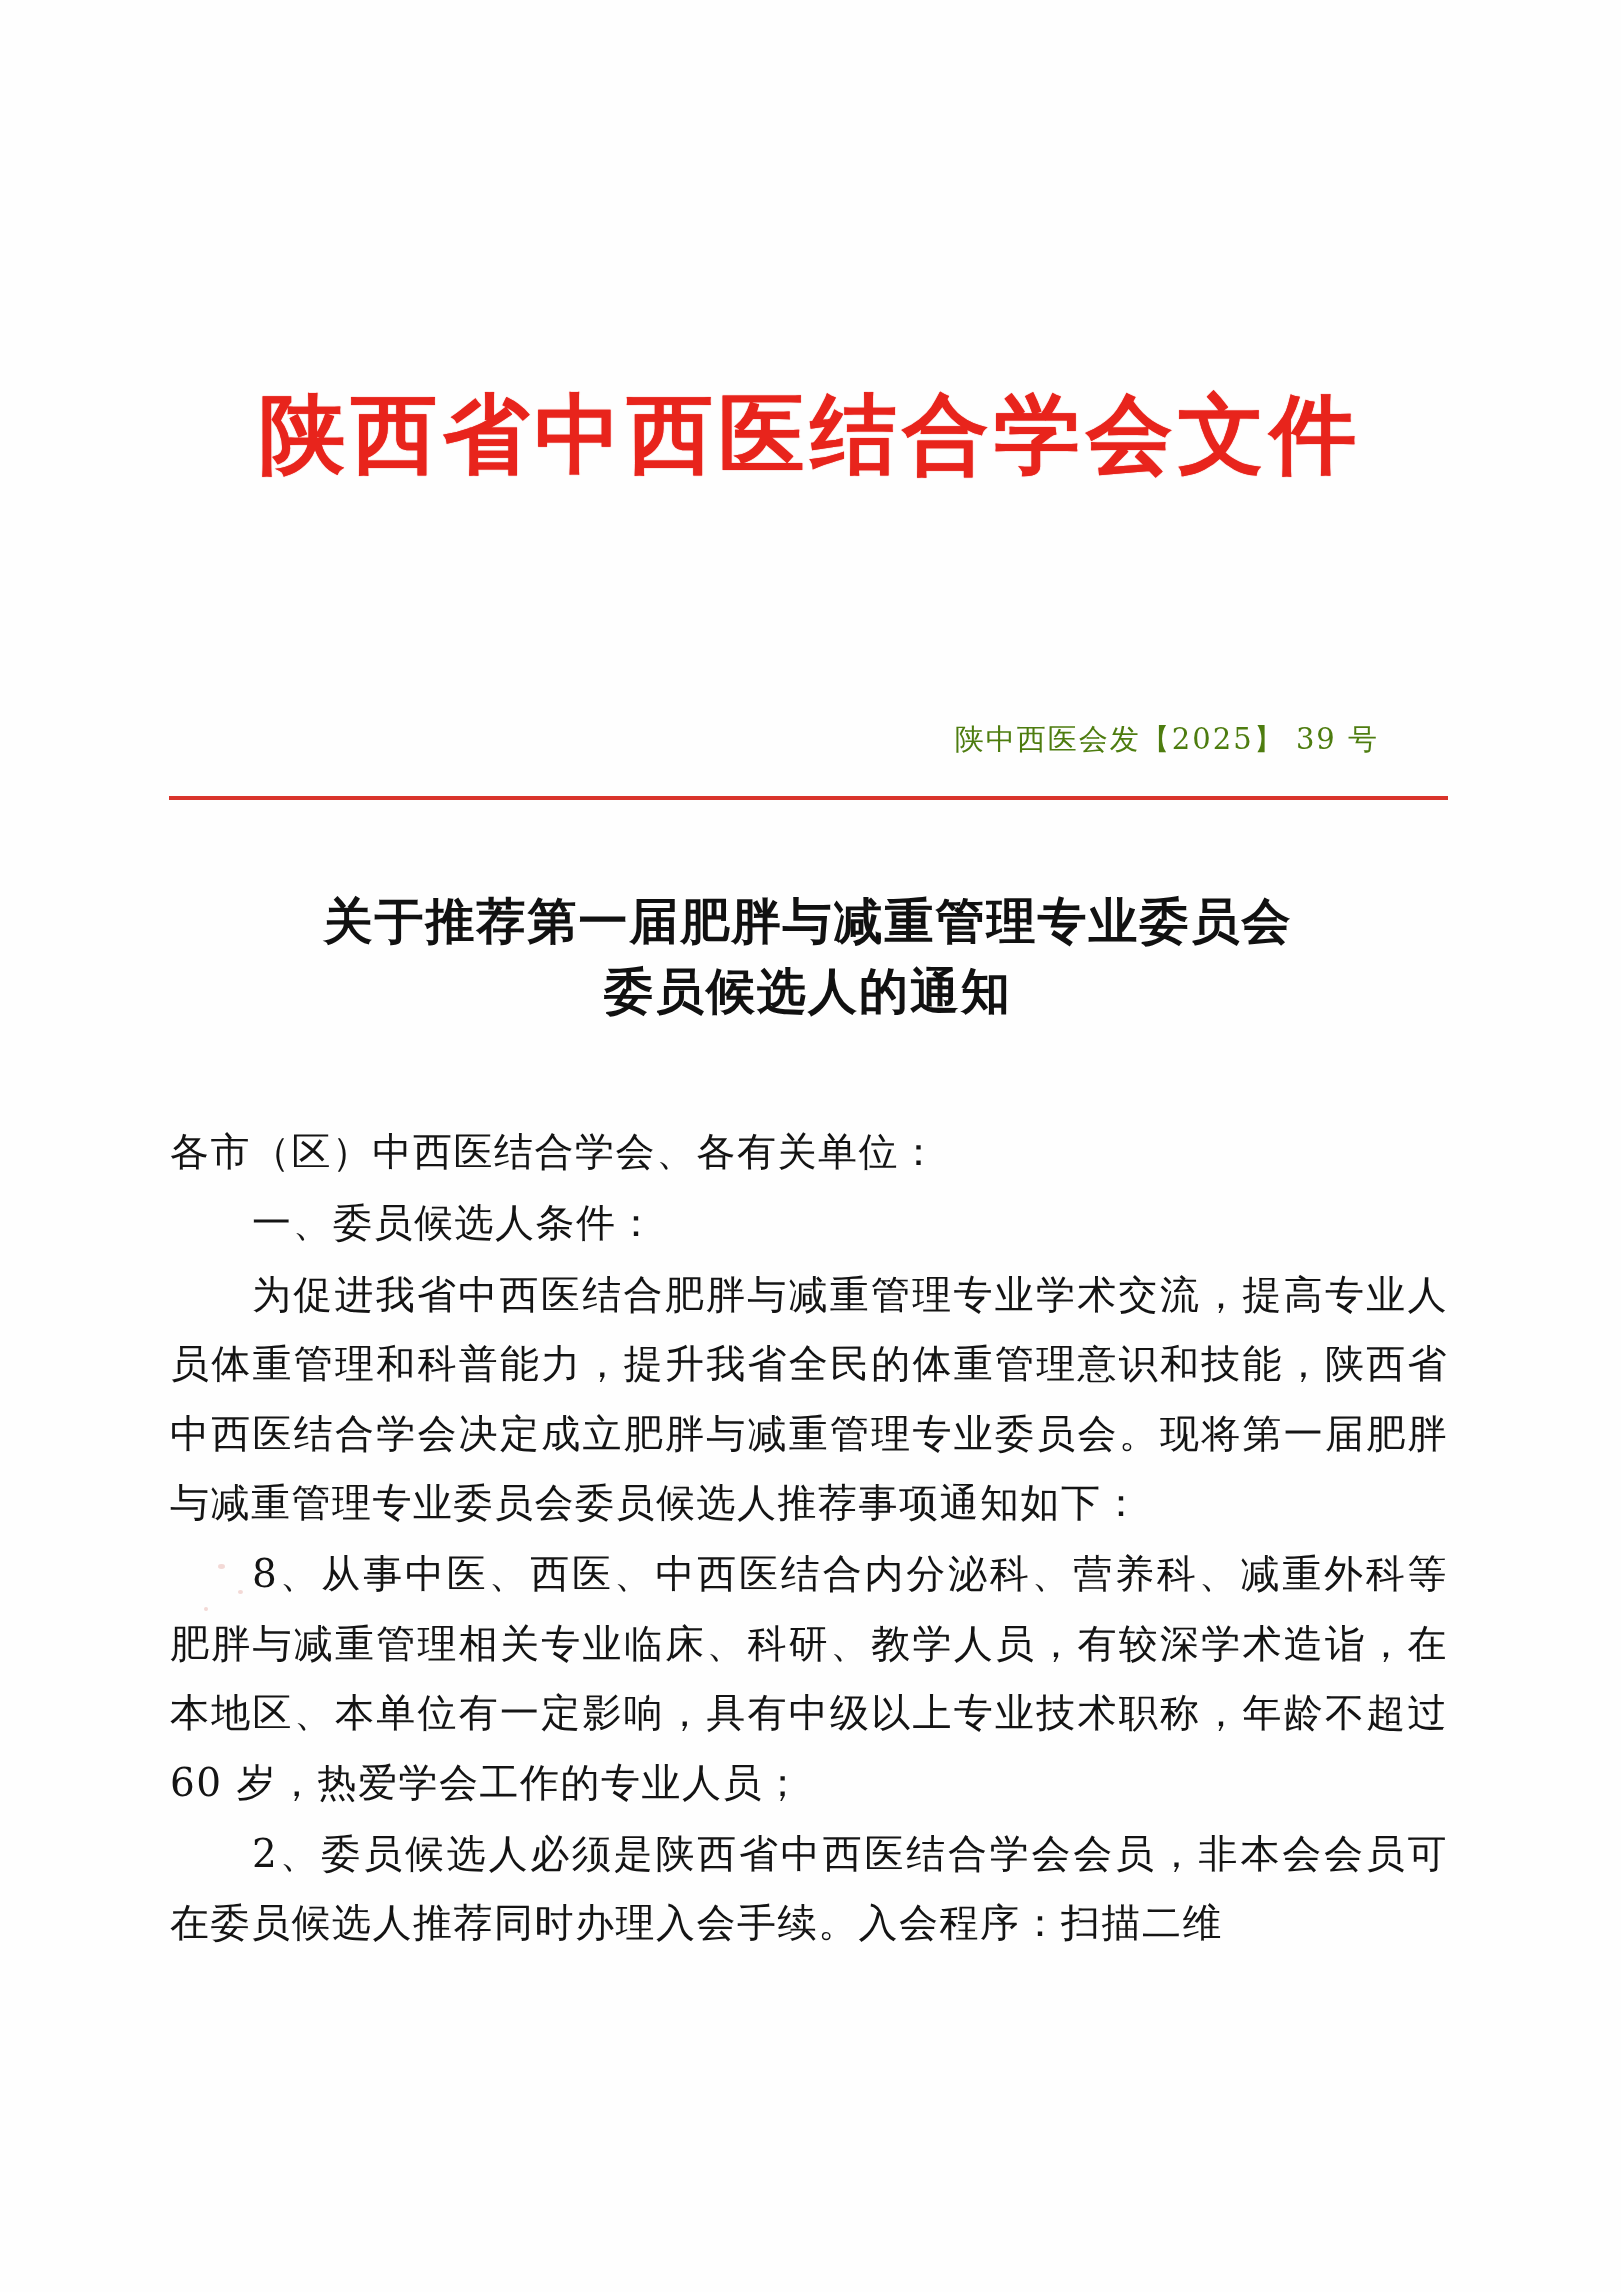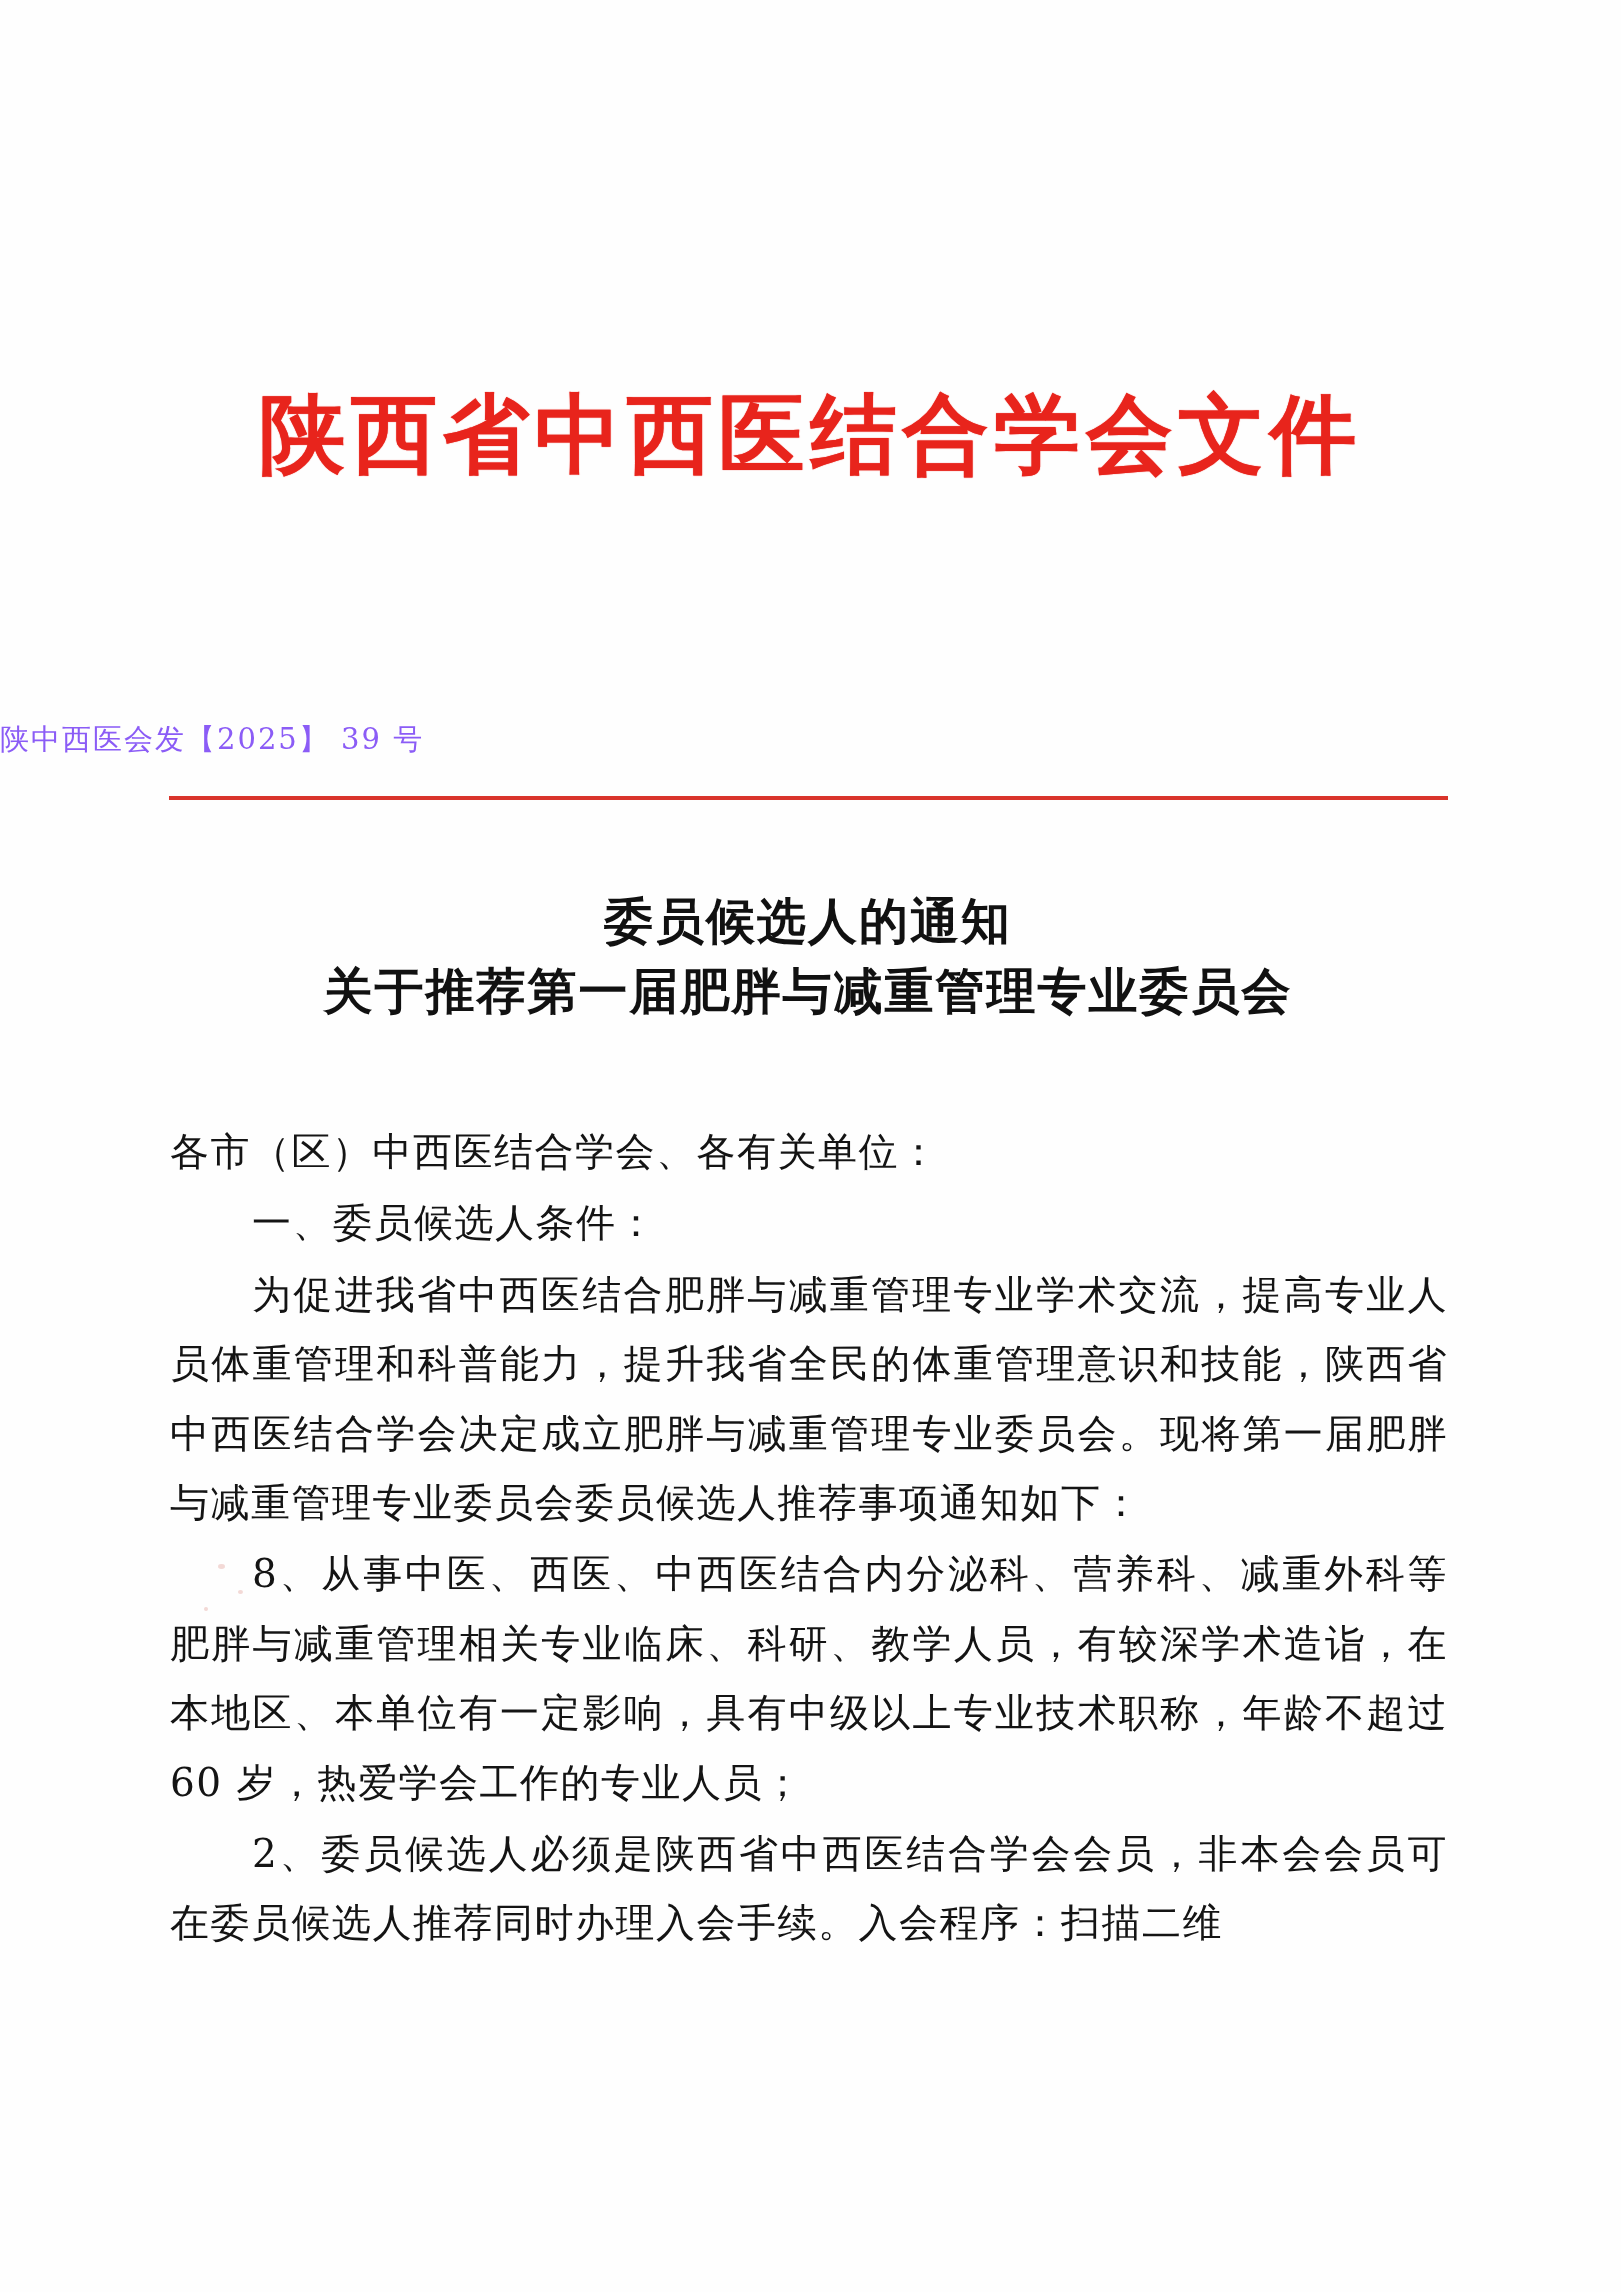--- a/index.html
+++ b/index.html
@@ -43,24 +43,24 @@
     white-space: nowrap;
     text-shadow: 0 0 1px #e8241c;
   }
 
   
   .doc-number {
     position: absolute;
     top: 720px;
     left: 0;
     width: 1379px;
-    text-align: left;
+    text-align: right;
     font-size: 29px;
     letter-spacing: 2px;
-    color: #8b5cf6;
+    color: #4d7c0f;
   }
 
   
   .red-rule {
     position: absolute;
     top: 796px;
     left: 169px;
     width: 1279px;
     height: 3.9px;
     background: #d9342b;
@@ -121,22 +121,22 @@
 
   <div class="letterhead">
     <div class="letterhead-title">陕西省中西医结合学会文件</div>
   </div>
 
   <div class="doc-number">陕中西医会发【2025】 39 号</div>
 
   <div class="red-rule"></div>
 
   <div class="doc-title">
+    <div>关于推荐第一届肥胖与减重管理专业委员会</div>
     <div>委员候选人的通知</div>
-    <div>关于推荐第一届肥胖与减重管理专业委员会</div>
   </div>
 
   <div class="body-text">
     <p class="p-noindent">各市（区）中西医结合学会、各有关单位：</p>
     <p class="p-indent">一、委员候选人条件：</p>
     <p class="p-indent">为促进我省中西医结合肥胖与减重管理专业学术交流，提高专业人员体重管理和科普能力，提升我省全民的体重管理意识和技能，陕西省中西医结合学会决定成立肥胖与减重管理专业委员会。现将第一届肥胖与减重管理专业委员会委员候选人推荐事项通知如下：</p>
     <p class="p-indent">8、从事中医、西医、中西医结合内分泌科、营养科、减重外科等肥胖与减重管理相关专业临床、科研、教学人员，有较深学术造诣，在本地区、本单位有一定影响，具有中级以上专业技术职称，年龄不超过 60 岁，热爱学会工作的专业人员；</p>
     <p class="p-indent">2、委员候选人必须是陕西省中西医结合学会会员，非本会会员可在委员候选人推荐同时办理入会手续。入会程序：扫描二维</p>
   </div>
 

